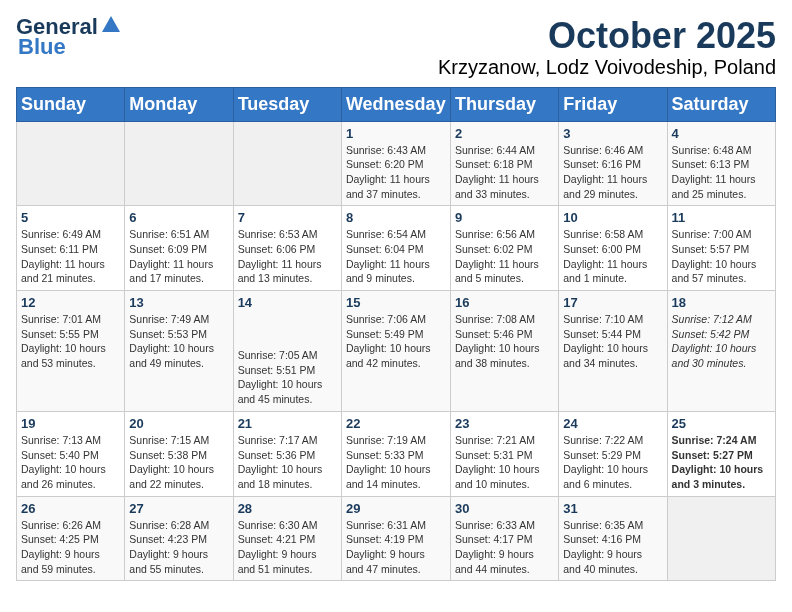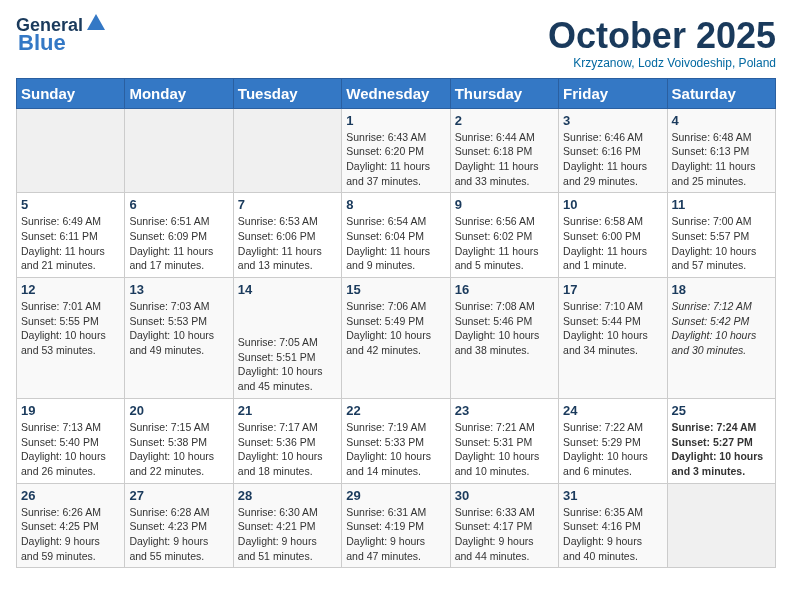--- a/index.html
+++ b/index.html
@@ -24,34 +24,34 @@
     .title-block {
       text-align: right;
     }
     .month-title {
       font-size: 36px;
       color: #1a3a5c;
       font-weight: bold;
       line-height: 1.1;
     }
     .location-title {
-      font-size: 12px;
-      color: #0369a1;
+      font-size: 20px;
+      color: #000000;
     }
     table {
       width: 100%;
       border-collapse: collapse;
       font-size: 11px;
     }
     thead tr th {
       background-color: #3478c5;
       color: #fff;
       padding: 6px 4px;
       text-align: left;
-      font-size: 15px;
+      font-size: 18px;
       font-weight: bold;
       border: 1px solid #2a5fa0;
     }
     tbody tr td {
       border: 1px solid #ccc;
       vertical-align: top;
       padding: 4px 4px;
       width: 108px;
       min-height: 80px;
       background: #fff;
@@ -74,21 +74,21 @@
     .empty-cell {
       background: #f0f0f0 !important;
     }
   </style>
 </head>
 <body>
 
 <div class="header">
   <div class="logo">
     <div style="display:flex; align-items:center; gap:0;">
-      <span style="font-size:18px; font-weight:bold; color:#1a3a5c; line-height:1;text-align:right;">General</span>
+      <span style="font-size:22px; font-weight:bold; color:#1a3a5c; line-height:1;text-align:right;">General</span>
       <svg width="22" height="22" viewBox="0 0 22 22" style="margin-left:2px; margin-top:-4px;">
         <polygon points="11,2 20,18 2,18" fill="#3478c5"></polygon>
       </svg>
     </div>
     <span style="font-size:22px; font-weight:bold; color:#3478c5; margin-top:-4px; margin-left:2px;">Blue</span>
   </div>
   <div class="title-block">
     <div class="month-title">October 2025</div>
     <div class="location-title">Krzyzanow, Lodz Voivodeship, Poland</div>
   </div>
@@ -194,21 +194,21 @@
       <tr>
         <td>
           <span class="day-num">12</span>
           <div class="day-info" style="white-space: pre-wrap;">Sunrise: 7:01 AM
 Sunset: 5:55 PM
 Daylight: 10 hours
 and 53 minutes.</div>
         </td>
         <td>
           <span class="day-num">13</span>
-          <div class="day-info" style="white-space: pre-wrap;">Sunrise: 7:03 AM
+          <div class="day-info" style="white-space: pre-wrap;">Sunrise: 7:49 AM
 Sunset: 5:53 PM
 Daylight: 10 hours
 and 49 minutes.</div>
         </td>
         <td>
           <span class="day-num">14</span>
           <div class="day-info" style="white-space: pre-wrap; margin-top: 38px;">Sunrise: 7:05 AM
 Sunset: 5:51 PM
 Daylight: 10 hours
 and 45 minutes.</div>

